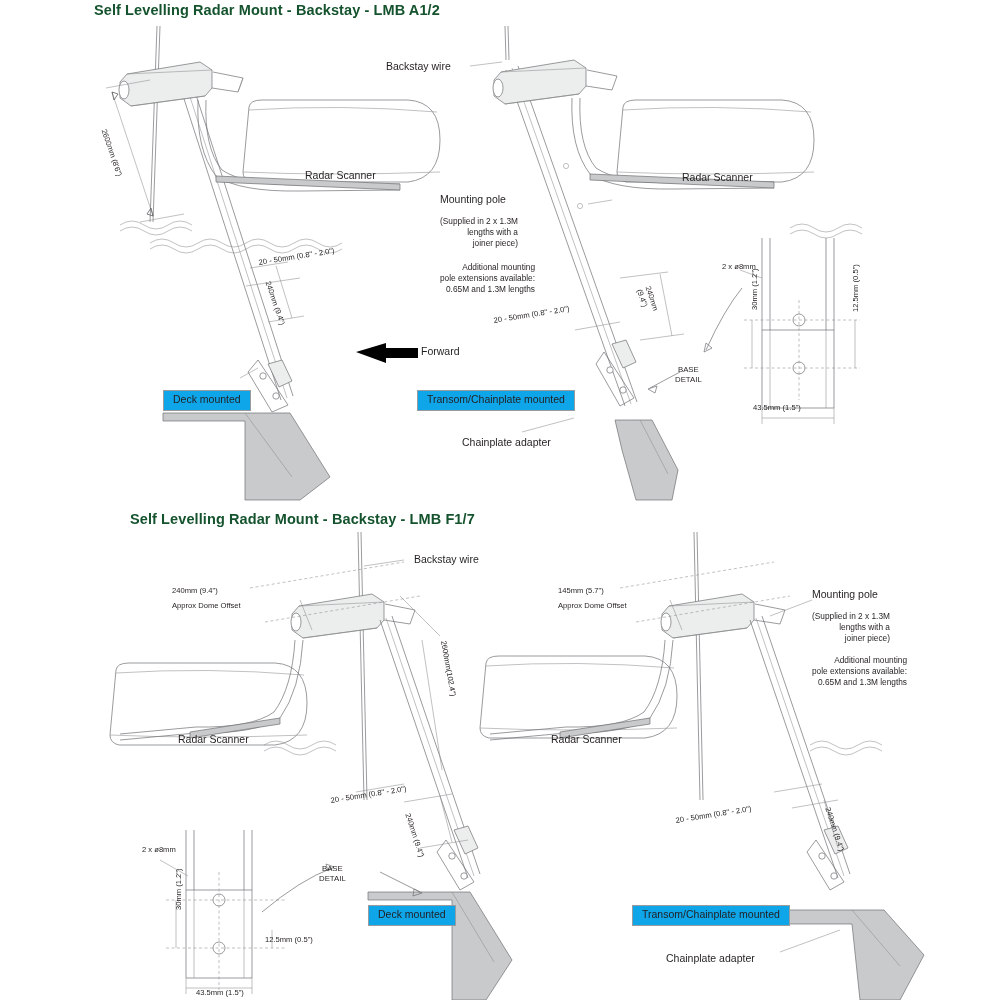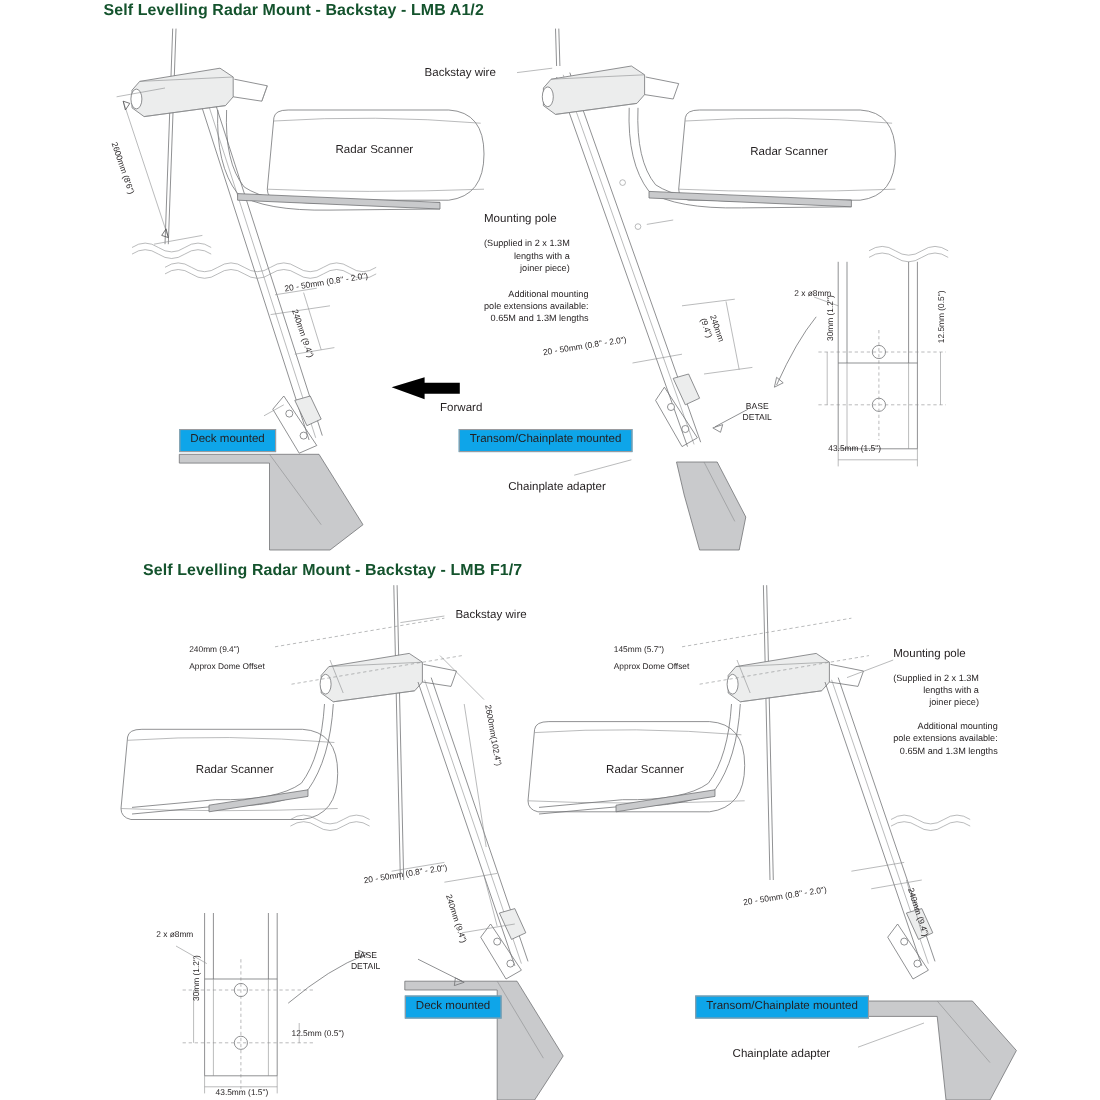--- a/index.html
+++ b/index.html
@@ -56,20 +56,21 @@
     font-size: 10.5px;
     color: #231f20;
     padding: 3px 9px 4px 9px;
     white-space: nowrap;
     line-height: 1.1;
   }
   .scanner-label {
     font-size: 10.5px;
     color: #231f20;
     white-space: nowrap;
+    margin-top: 39px;
   }
   .basedetail {
     font-size: 7.8px;
     line-height: 1.25;
     text-align: center;
     white-space: pre-line;
     color: #231f20;
   }
   svg { overflow: visible; }
   .ln { stroke: #4b4b4d; fill: none; }
@@ -214,21 +215,21 @@
   <div class="abs scanner-label" style="left:682px; top:132px;">Radar Scanner</div>
 
   <div class="abs callout" style="left:386px; top:60px;">Backstay wire</div>
   <div class="abs callout" style="left:440px; top:193px;">Mounting pole</div>
   <div class="abs callout small" style="left:440px; top:216px;">(Supplied in 2 x 1.3M
 lengths with a
 joiner piece)</div>
   <div class="abs callout small" style="left:440px; top:262px;">Additional mounting
 pole extensions available:
 0.65M and 1.3M lengths</div>
-  <div class="abs callout" style="left:400px; top:345px;margin-top:20px;">Forward</div>
+  <div class="abs callout" style="left:421px; top:345px;">Forward</div>
   <div class="abs callout" style="left:462px; top:436px;">Chainplate adapter</div>
   <div class="abs basedetail" style="left:675px; top:365px;">BASE
 DETAIL</div>
 
   <div class="abs label-box" style="left:163px; top:390px;">Deck mounted</div>
   <div class="abs label-box" style="left:417px; top:390px;">Transom/Chainplate mounted</div>
 
   <div class="abs dim" style="left:108px; top:128px; transform:rotate(71deg); transform-origin:left top;">2600mm (8'6")</div>
   <div class="abs dim two" style="left:272px; top:280px; transform:rotate(71deg); transform-origin:left top;">240mm (9.4")</div>
   <div class="abs dim" style="left:258px; top:258px; transform:rotate(-9deg); transform-origin:left top;">20 - 50mm (0.8" - 2.0")</div>

